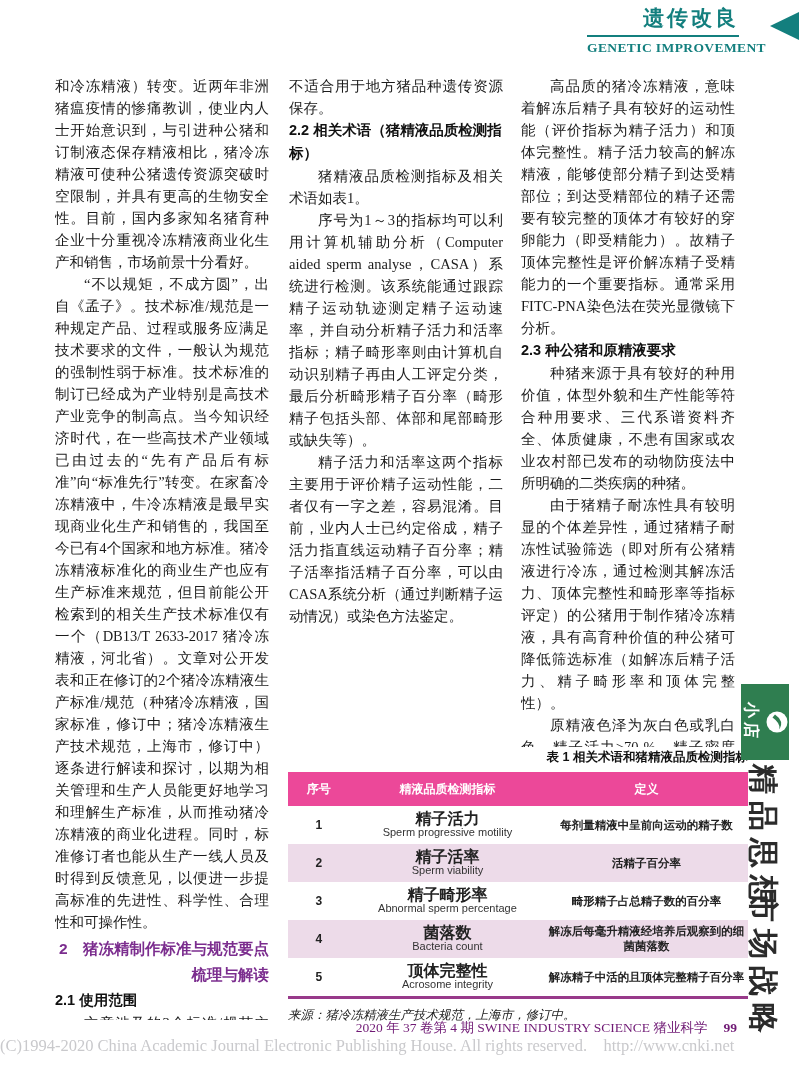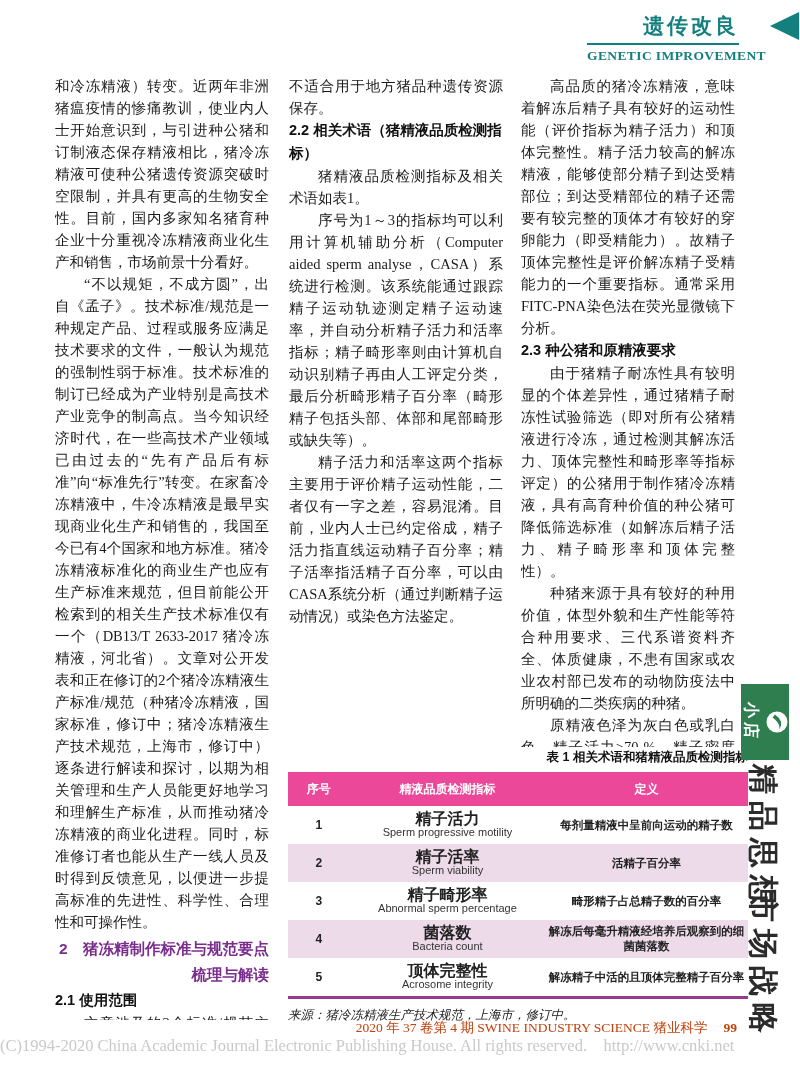--- a/index.html
+++ b/index.html
@@ -2,21 +2,21 @@
 <html><head>
 <meta charset="utf-8">
 <style>
   html,body { margin:0; padding:0; background:#ffffff; }
   .page {
     position:relative; width:800px; height:1065px; background:#ffffff;
     font-family:"Liberation Serif","DejaVu Serif",serif; color:#1b1b1b; overflow:hidden;
   }
 
   
-  .hdr { position:absolute; top:12px; right:34px; text-align:right; }
+  .hdr { position:absolute; top:4px; right:34px; text-align:right; }
   .hdr-cn {
     display:block; width:152px; text-align:right;
     font-family:"Liberation Sans","DejaVu Sans",sans-serif;
     font-weight:bold; font-size:21px; letter-spacing:3px; color:#137f7e;
     padding-bottom:3px; border-bottom:2px solid #137f7e;
   }
   .hdr-en {
     display:block; margin-top:3px; font-family:"Liberation Serif",serif;
     font-weight:bold; font-size:13.5px; letter-spacing:0.4px; color:#137f7e;
   }
@@ -84,21 +84,21 @@
   .vrot { position:absolute; height:34px; transform:rotate(90deg); transform-origin:0 0; }
   .vrot span {
     font-family:"Liberation Serif","DejaVu Serif",serif; font-weight:bold;
     font-size:30px; letter-spacing:7px; color:#2b2b2b; white-space:nowrap;
   }
   #slogan1 { left:783px; top:764px; width:132px; }
   #slogan2 { left:783px; top:892px; width:132px; }
 
   
   .footer {
-    position:absolute; right:63px; top:1019px; font-size:13.5px; color:#c2410c;
+    position:absolute; right:63px; top:1019px; font-size:13.5px; color:#701a75;
     font-family:"Liberation Serif",serif;
   }
   .footer .pg { margin-left:16px; font-weight:bold; }
   .watermark {
     position:absolute; left:0; top:1036px; width:800px;
     font-size:16.5px; color:#c9c9cc; white-space:pre; overflow:hidden;
   }
 </style>
 </head>
 <body>
@@ -123,22 +123,22 @@
     <p>不适合用于地方猪品种遗传资源保存。</p>
     <div class="sub-h">2.2 相关术语（猪精液品质检测指标）</div>
     <p class="ind">猪精液品质检测指标及相关术语如表1。</p>
     <p class="ind">序号为1～3的指标均可以利用计算机辅助分析（Computer aided sperm analyse，CASA）系统进行检测。该系统能通过跟踪精子运动轨迹测定精子运动速率，并自动分析精子活力和活率指标；精子畸形率则由计算机自动识别精子再由人工评定分类，最后分析畸形精子百分率（畸形精子包括头部、体部和尾部畸形或缺失等）。</p>
     <p class="ind">精子活力和活率这两个指标主要用于评价精子运动性能，二者仅有一字之差，容易混淆。目前，业内人士已约定俗成，精子活力指直线运动精子百分率；精子活率指活精子百分率，可以由CASA系统分析（通过判断精子运动情况）或染色方法鉴定。</p>
   </div>
 
   <div class="col" id="col3">
     <p class="ind">高品质的猪冷冻精液，意味着解冻后精子具有较好的运动性能（评价指标为精子活力）和顶体完整性。精子活力较高的解冻精液，能够使部分精子到达受精部位；到达受精部位的精子还需要有较完整的顶体才有较好的穿卵能力（即受精能力）。故精子顶体完整性是评价解冻精子受精能力的一个重要指标。通常采用FITC-PNA染色法在荧光显微镜下分析。</p>
     <div class="sub-h">2.3 种公猪和原精液要求</div>
+    <p class="ind">种猪来源于具有较好的种用价值，体型外貌和生产性能等符合种用要求、三代系谱资料齐全、体质健康，不患有国家或农业农村部已发布的动物防疫法中所明确的二类疾病的种猪。</p>
     <p class="ind">由于猪精子耐冻性具有较明显的个体差异性，通过猪精子耐冻性试验筛选（即对所有公猪精液进行冷冻，通过检测其解冻活力、顶体完整性和畸形率等指标评定）的公猪用于制作猪冷冻精液，具有高育种价值的种公猪可降低筛选标准（如解冻后精子活力、精子畸形率和顶体完整性）。</p>
-    <p class="ind">种猪来源于具有较好的种用价值，体型外貌和生产性能等符合种用要求、三代系谱资料齐全、体质健康，不患有国家或农业农村部已发布的动物防疫法中所明确的二类疾病的种猪。</p>
     <p class="ind">原精液色泽为灰白色或乳白色，精子活力≥70 %，精子密度≥2.0×10⁸个/mL，精子畸形率≤5%。</p>
   </div>
 
   <div class="tbl-wrap">
     <div class="tbl-title">表 1 相关术语和猪精液品质检测指标</div>
     <table class="t">
       <thead>
         <tr>
           <th class="c-no">序号</th>
           <th class="c-ind">精液品质检测指标</th>

